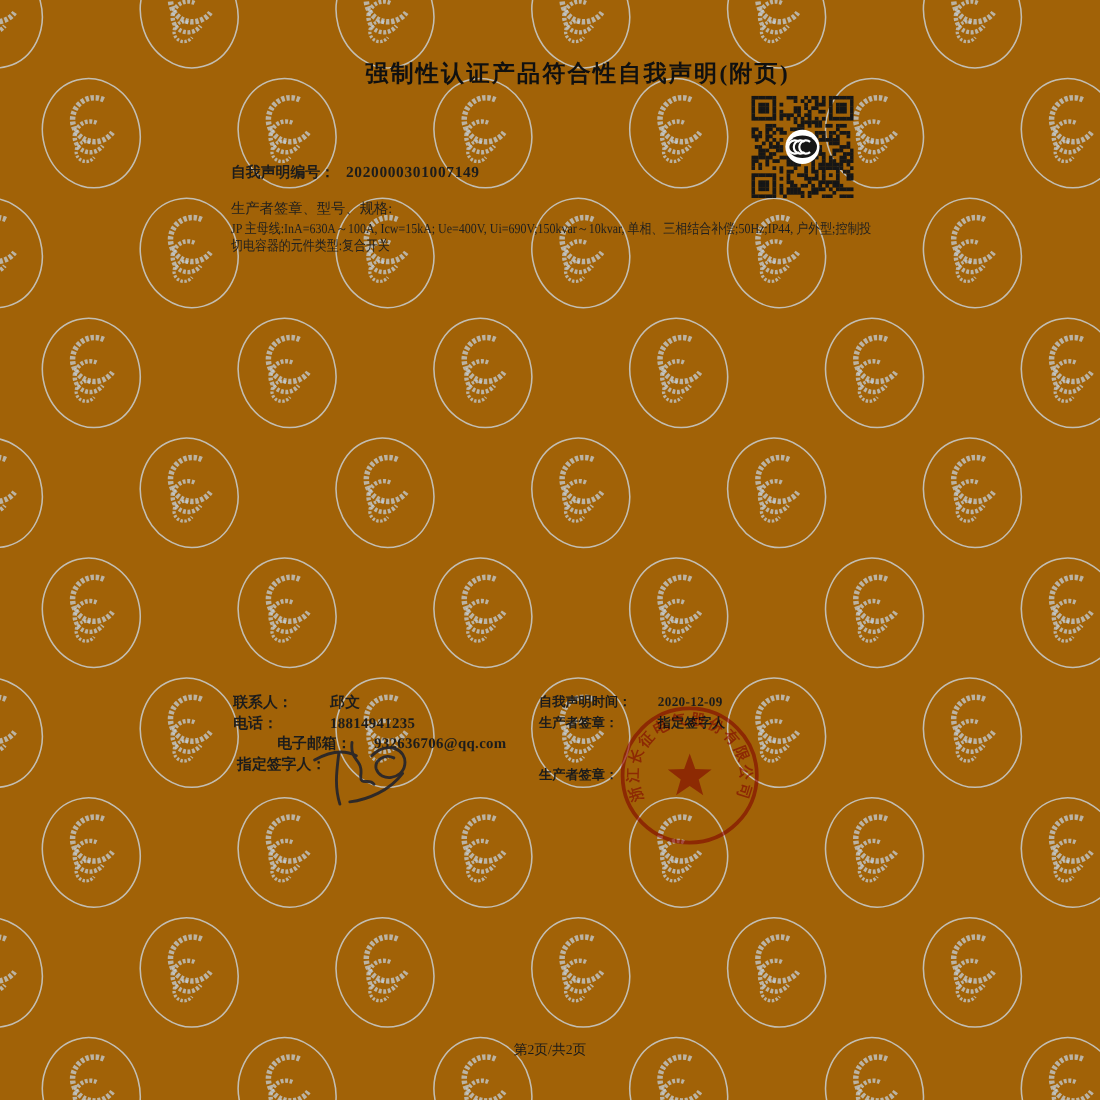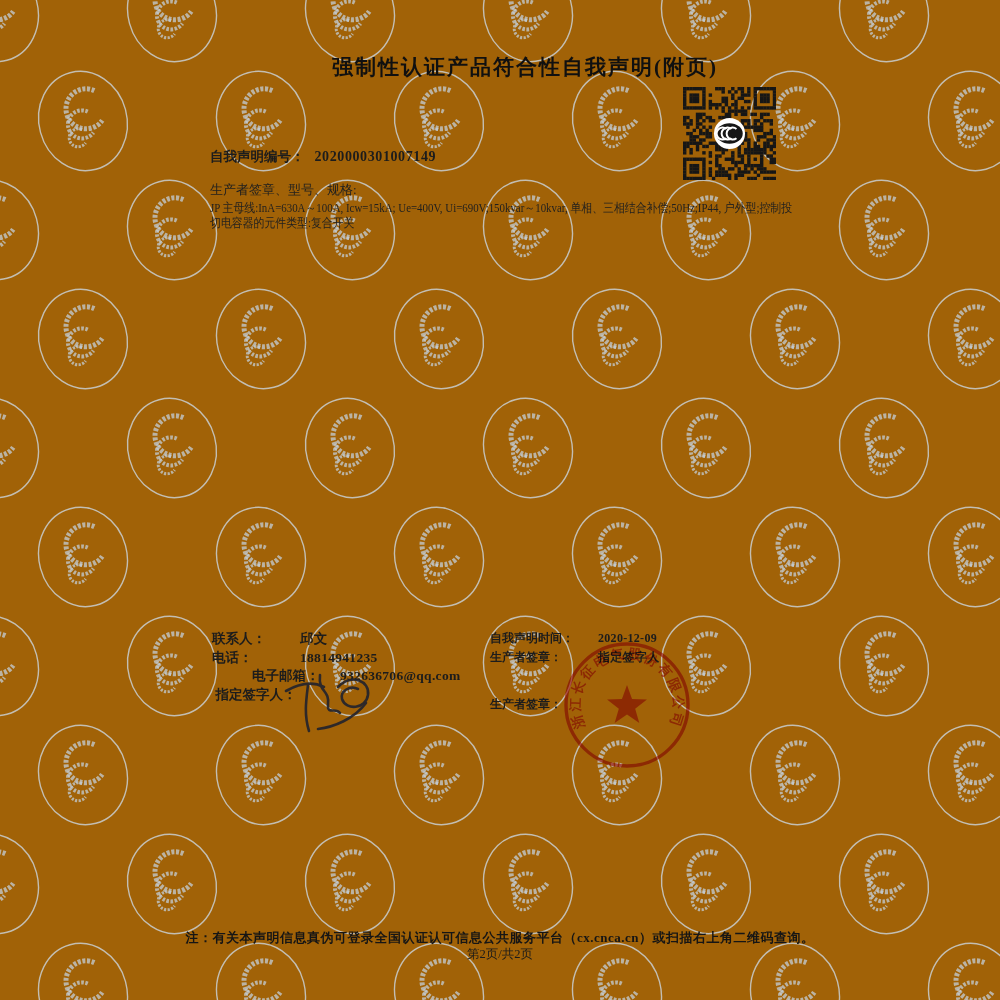--- a/index.html
+++ b/index.html
@@ -585,16 +585,15 @@
     <defs>
       <path id="sealArc" d="M 25.8 86.1 A 47 47 0 1 1 114.2 86.1" fill="none"></path>
     </defs>
     <circle cx="70" cy="70" r="61" fill="none" stroke="#d94b45" stroke-width="3.4" opacity=".9"></circle>
     <path d="M 70 50 L 75.06 64.04 L 89.97 64.5 L 78.18 73.66 L 82.3 88 L 70 79.6 L 57.65 88 L 61.82 73.66 L 50.03 64.5 L 64.94 64.04 Z" fill="#d94b45" fill-opacity=".88"></path>
     <text font-size="13.5" fill="#d94b45" letter-spacing="2.5" opacity=".9" font-family="Liberation Serif, serif" font-weight="700">
       <textPath href="#sealArc" startOffset="50%" text-anchor="middle">浙江长征电气股份有限公司</textPath>
     </text>
   </svg>
 
-  <div class="abs footer-note">注：有关本声明信息真伪可登录全国认证认可信息公共服务平台（cx.cnca.cn）或扫描右上角二维码查询。</div>
   <div class="abs footer-page">第2页/共2页</div>
 
 </div>
 
 </body></html>

